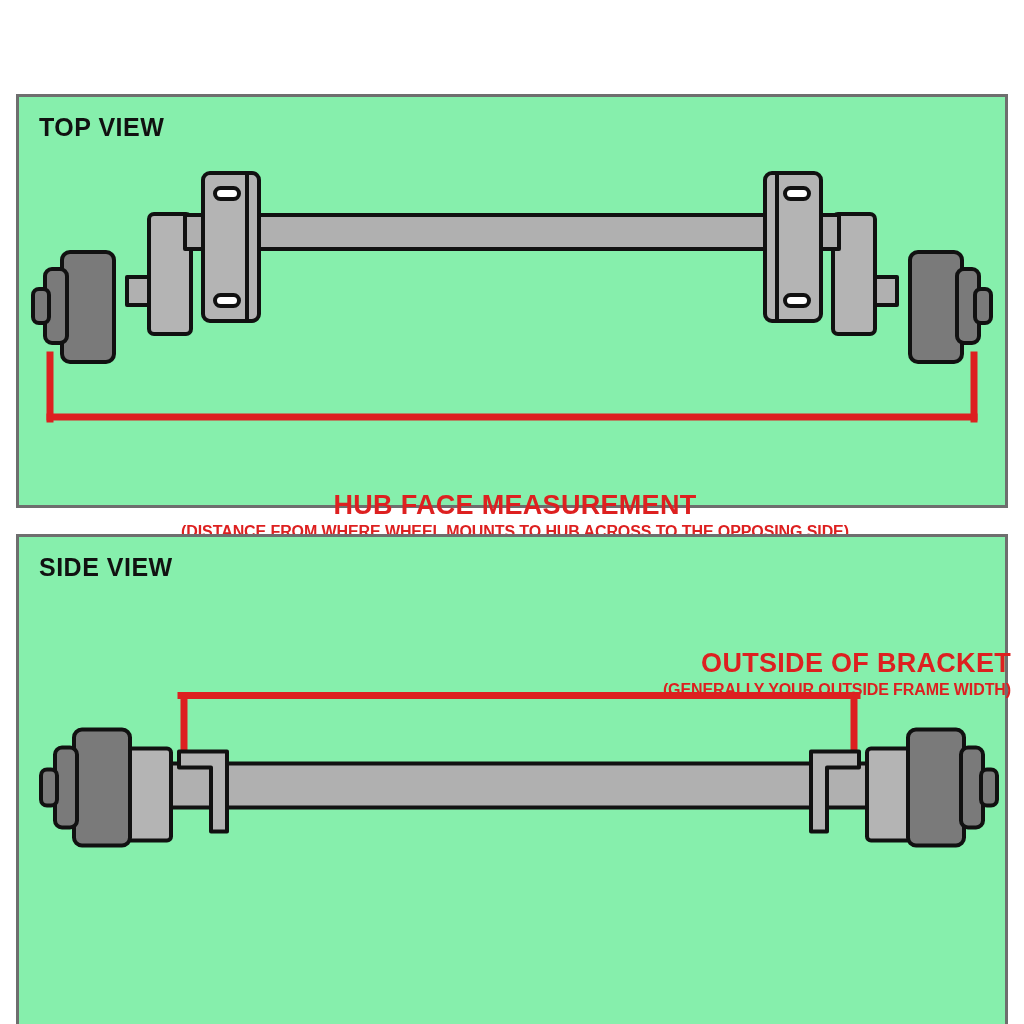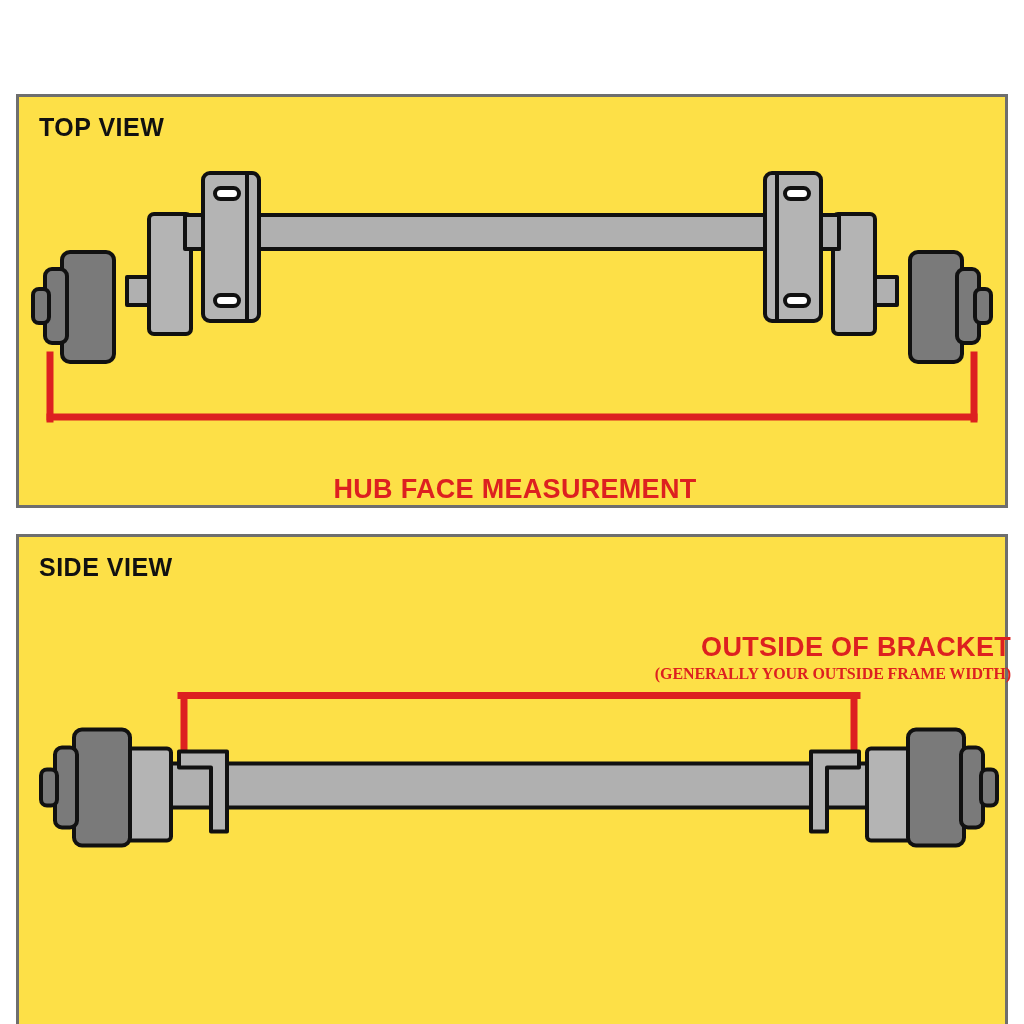--- a/index.html
+++ b/index.html
@@ -16,21 +16,21 @@
   }
   .page {
     position: absolute;
     left: 0; top: 0;
     width: 1024px;
     height: 1024px;
     background: #ffffff;
   }
   .panel {
     position: absolute;
-    background: #fde047;
+    background: #86efac;
     border: 3px solid #6e6e6e;
     box-sizing: border-box;
   }
   #panel-top   { left: 16px; top: 94px;  width: 992px; height: 414px; }
   #panel-side  { left: 16px; top: 534px; width: 992px; height: 515px; }
 
   .view-label {
     position: absolute;
     left: 20px;
     top: 16px;
@@ -57,41 +57,42 @@
     text-align: center;
     color: #dd2020;
     font-family: "Liberation Sans", sans-serif;
     white-space: nowrap;
   }
   .dim-title {
     font-weight: bold;
     font-size: 27px;
     letter-spacing: 0.3px;
     line-height: 1.05;
+    margin-top: 16px;
   }
   .dim-sub {
     font-weight: bold;
     font-size: 16px;
     letter-spacing: -0.1px;
     line-height: 1.1;
   }
   #dim-hubface {
     left: 0px;
     top: 378px;
     width: 992px;
   }
   #dim-hubface .dim-sub { margin-top: 4px; }
 
   #dim-bracket {
     left: 0px;
     top: 96px;
     width: 992px;
     text-align: right;
   }
-  #dim-bracket .dim-sub { margin-top: 4px; font-family: Liberation Serif, serif; }
+  #dim-bracket .dim-sub { margin-top: 4px; }
 </style>
 </head>
 <body>
 
 <div class="page">
 
   <div class="panel" id="panel-top">
 
     <div class="view-label">TOP VIEW</div>
 
@@ -132,20 +133,21 @@
 
       <g stroke="#dd2020" stroke-width="7" fill="none" stroke-linecap="square">
         <path d="M 31 258 L 31 322"></path>
         <path d="M 955 258 L 955 322"></path>
         <path d="M 31 320 L 955 320"></path>
       </g>
     </svg>
 
     <div class="dim-block" id="dim-hubface">
       <div class="dim-title">HUB FACE MEASUREMENT</div>
+      <div class="dim-sub">(DISTANCE FROM WHERE WHEEL MOUNTS TO HUB ACROSS TO THE OPPOSING SIDE)</div>
     </div>
   </div>
 
   <div class="panel" id="panel-side">
 
     <div class="view-label">SIDE VIEW</div>
 
     <svg class="svg-wrap" viewBox="0 0 986 416" width="986" height="416">
 
       <g stroke="#dd2020" stroke-width="7" fill="none" stroke-linecap="square">

